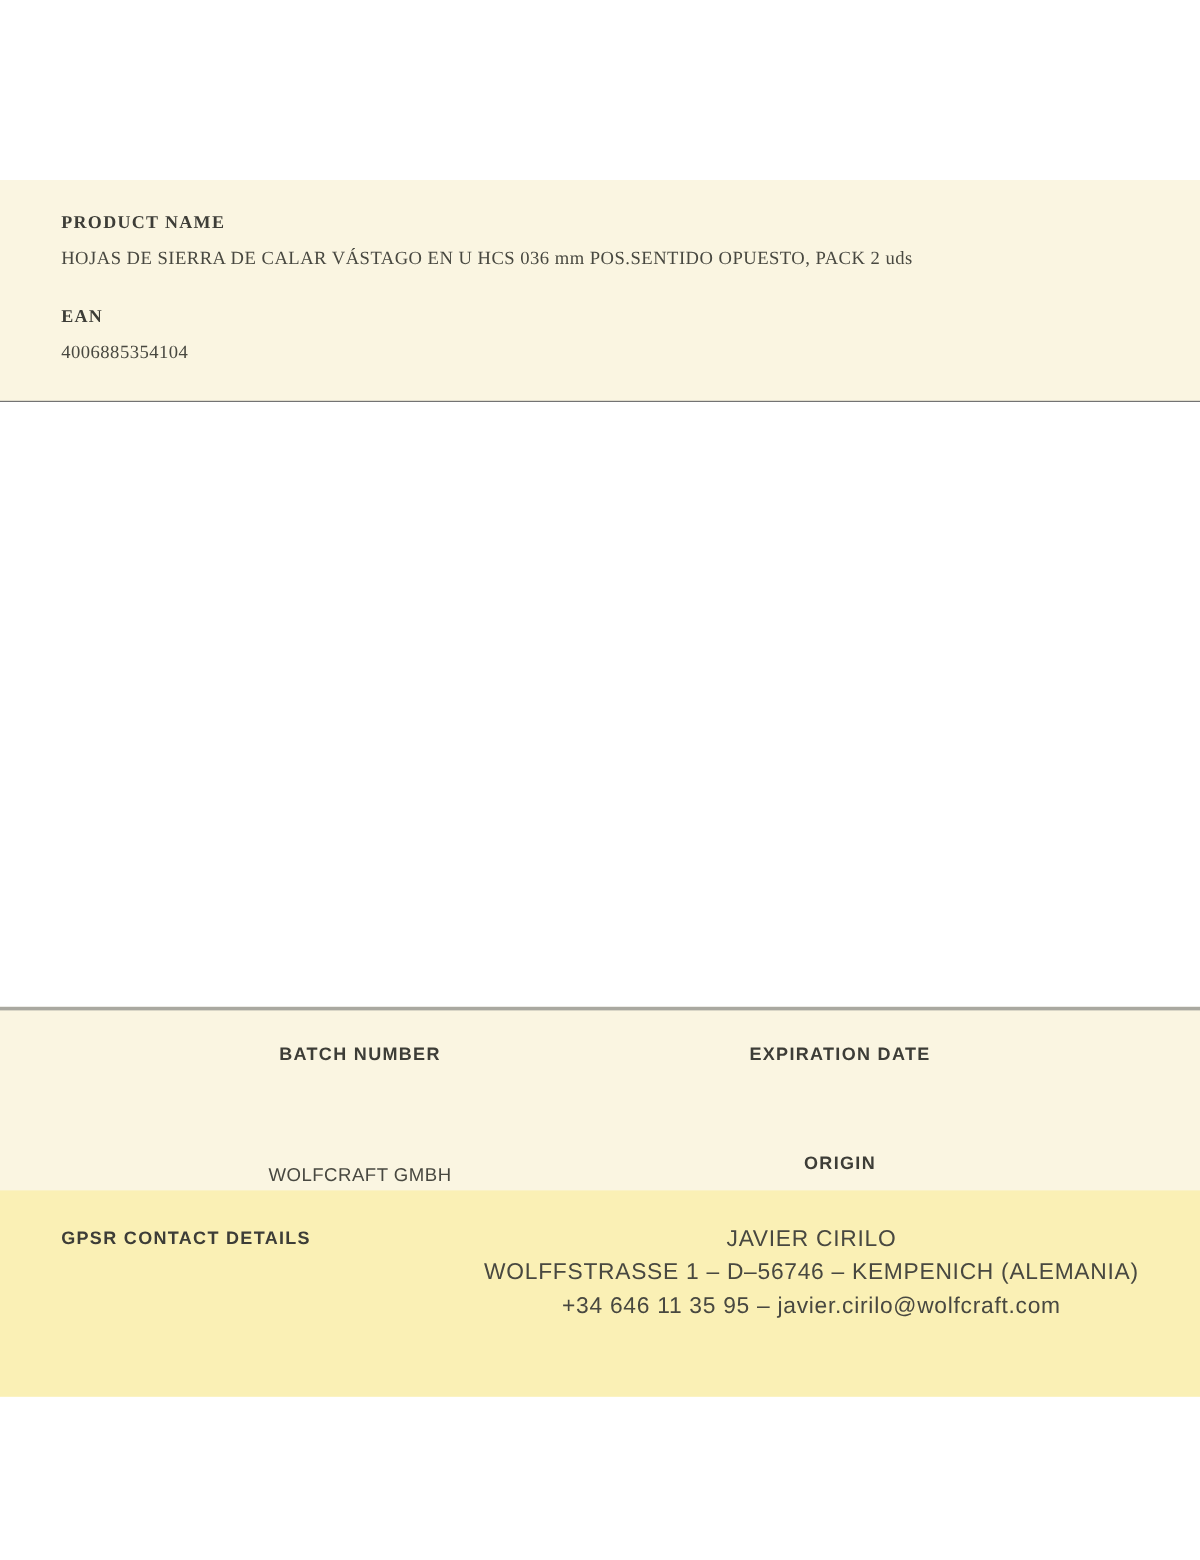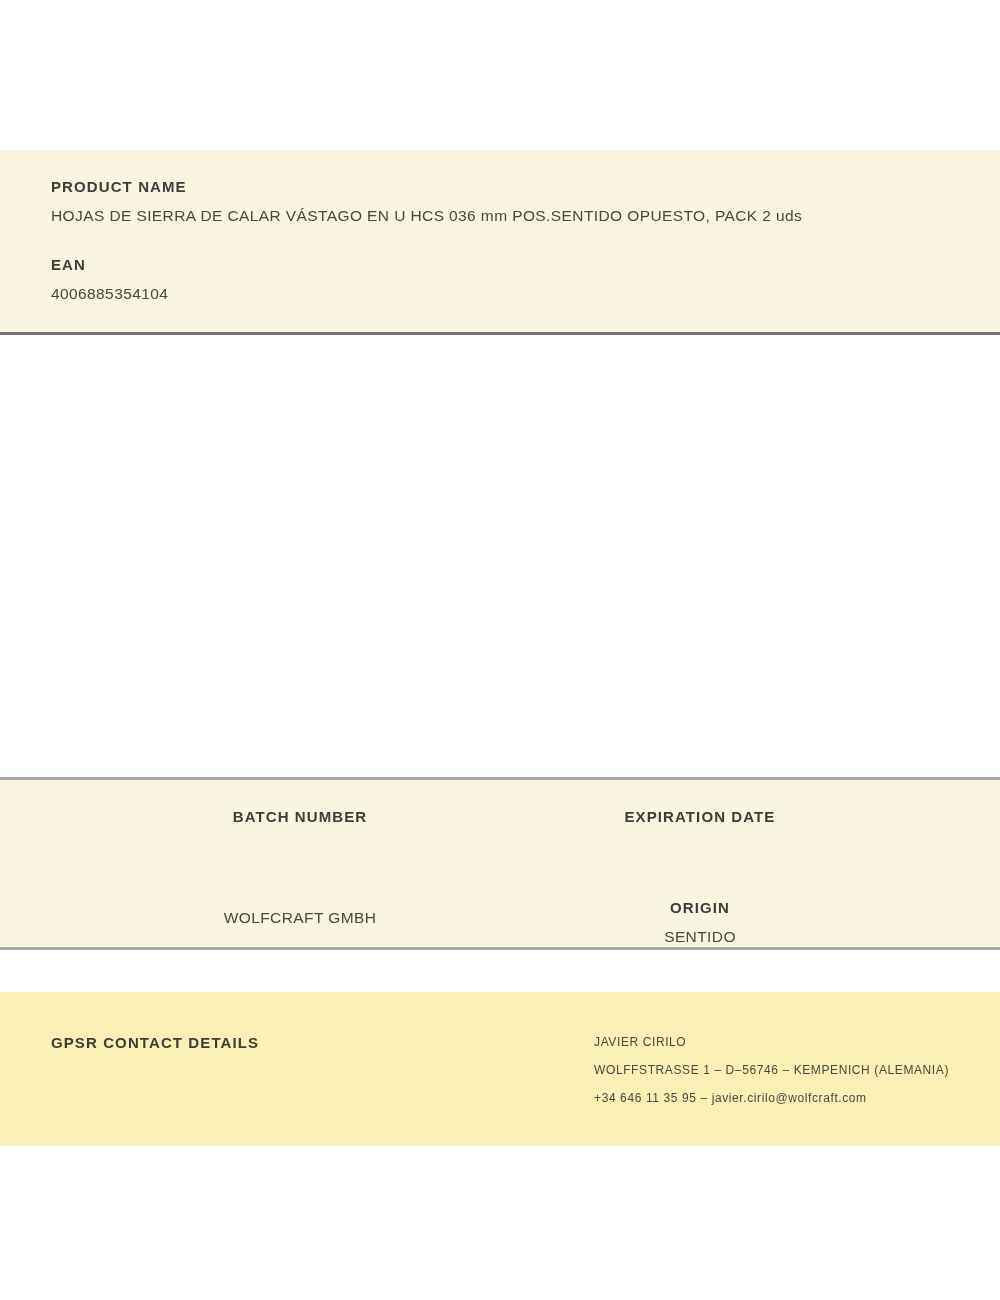--- a/index.html
+++ b/index.html
@@ -18,77 +18,78 @@
   .section {
     position: absolute;
     left: 0;
     width: 1000px;
     box-sizing: border-box;
   }
   .section-product {
     top: 150px;
     height: 185px;
     background: #faf5e1;
-    border-bottom: 3px solid #737373;
+    border-bottom: 1px solid #737373;
     padding: 27px 51px 0 51px;
+    font-family: Liberation Serif, serif;
   }
   .field-label {
     font-size: 15px;
     font-weight: bold;
     letter-spacing: 1.1px;
     color: #3d3d37;
     line-height: 19px;
   }
   .field-value {
     font-size: 15.5px;
     letter-spacing: 0.4px;
     color: #484840;
     line-height: 19px;
     margin-top: 10px;
   }
   .ean-block {
     margin-top: 30px;
   }
   .section-batch {
-    top: 777px;
+    top: 839px;
     height: 173px;
     background: #faf5e1;
     border-top: 3px solid #a9a8a0;
     border-bottom: 3px solid #a9a8a0;
     padding: 27px 100px 0 100px;
   }
   .two-col {
     display: flex;
   }
   .two-col .col {
     flex: 1;
     text-align: center;
   }
   .row-legal {
     margin-top: 62px;
   }
   .section-gpsr {
     top: 992px;
-    height: 154px;
+    height: 172px;
     background: #faf0b5;
-    padding: 41px 51px 0 51px;
+    padding: 31px 51px 0 51px;
     display: flex;
     justify-content: space-between;
     align-items: flex-start;
   }
   .gpsr-title {
     font-size: 15px;
     font-weight: bold;
     letter-spacing: 1.1px;
     color: #3d3d37;
     line-height: 19px;
   }
   .gpsr-contact {
-    text-align: left;
-    font-size: 12px;
+    text-align: center;
+    font-size: 19px;
     letter-spacing: 0.6px;
     color: #484840;
   }
   .gpsr-contact .contact-line {
     line-height: 19px;
     margin-bottom: 9px;
   }
 </style>
 </head>
 <body>

